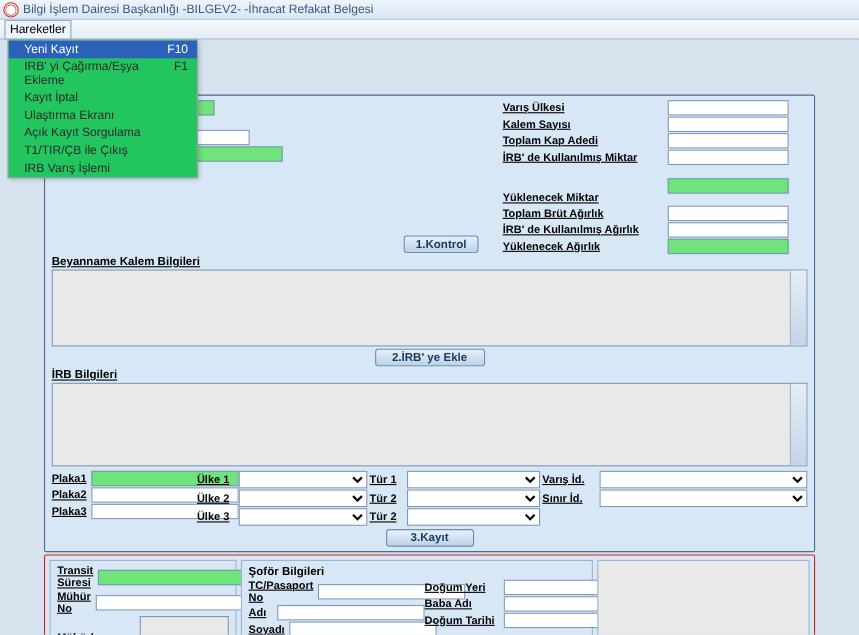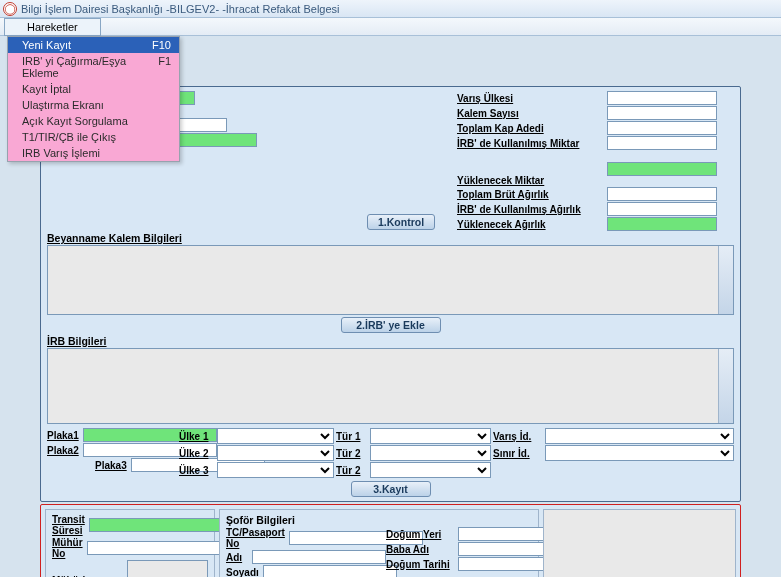--- a/index.html
+++ b/index.html
@@ -32,29 +32,29 @@
 .titlebar span { color: #3a5a7d; font-size: 11px; }
 .menubar {
   background: linear-gradient(#f4f8fc,#e4ecf5);
   height: 18px;
   display: flex;
   align-items: center;
   padding-left: 4px;
   border-bottom: 1px solid #a8c0d8;
 }
 .menubar-item {
-  padding: 2px 22px;
+  padding: 2px 4px;
   border: 1px solid #88a6c4;
   background: #ecf3fa;
 }
 .dropdown {
   position: absolute;
   top: 36px; left: 7px;
   width: 173px;
-  background: #f9a8d4;
+  background: #22c55e;
   border: 1px solid #97a2ae;
   box-shadow: 2px 2px 4px rgba(0,0,0,0.2);
   z-index: 100;
 }
 .dropdown-item {
   display: flex;
   justify-content: space-between;
   padding: 2px 8px 2px 14px;
   color: #2b2b2b;
 }
@@ -259,21 +259,21 @@
       <div style="width:130px;">
         <div class="row">
             <div class="lbl" style="width:40px;">Plaka1</div>
             <input class="inp green" style="flex: 1 1 0%;">
           </div>
         <div class="row">
             <div class="lbl" style="width:40px;">Plaka2</div>
             <input class="inp" style="flex: 1 1 0%;">
           </div>
         <div class="row">
-            <div class="lbl" style="width:40px;margin-left:48px;">Plaka3</div>
+            <div class="lbl" style="width:40px;">Plaka3</div>
             <input class="inp" style="flex: 1 1 0%;">
           </div>
       </div>
       <div style="width:155px;">
         <div class="row">
             <div class="lbl" style="width:38px;">Ülke 1</div>
             <select class="sel" style="flex:1;"></select>
           </div>
         <div class="row">
             <div class="lbl" style="width:38px;">Ülke 2</div>

